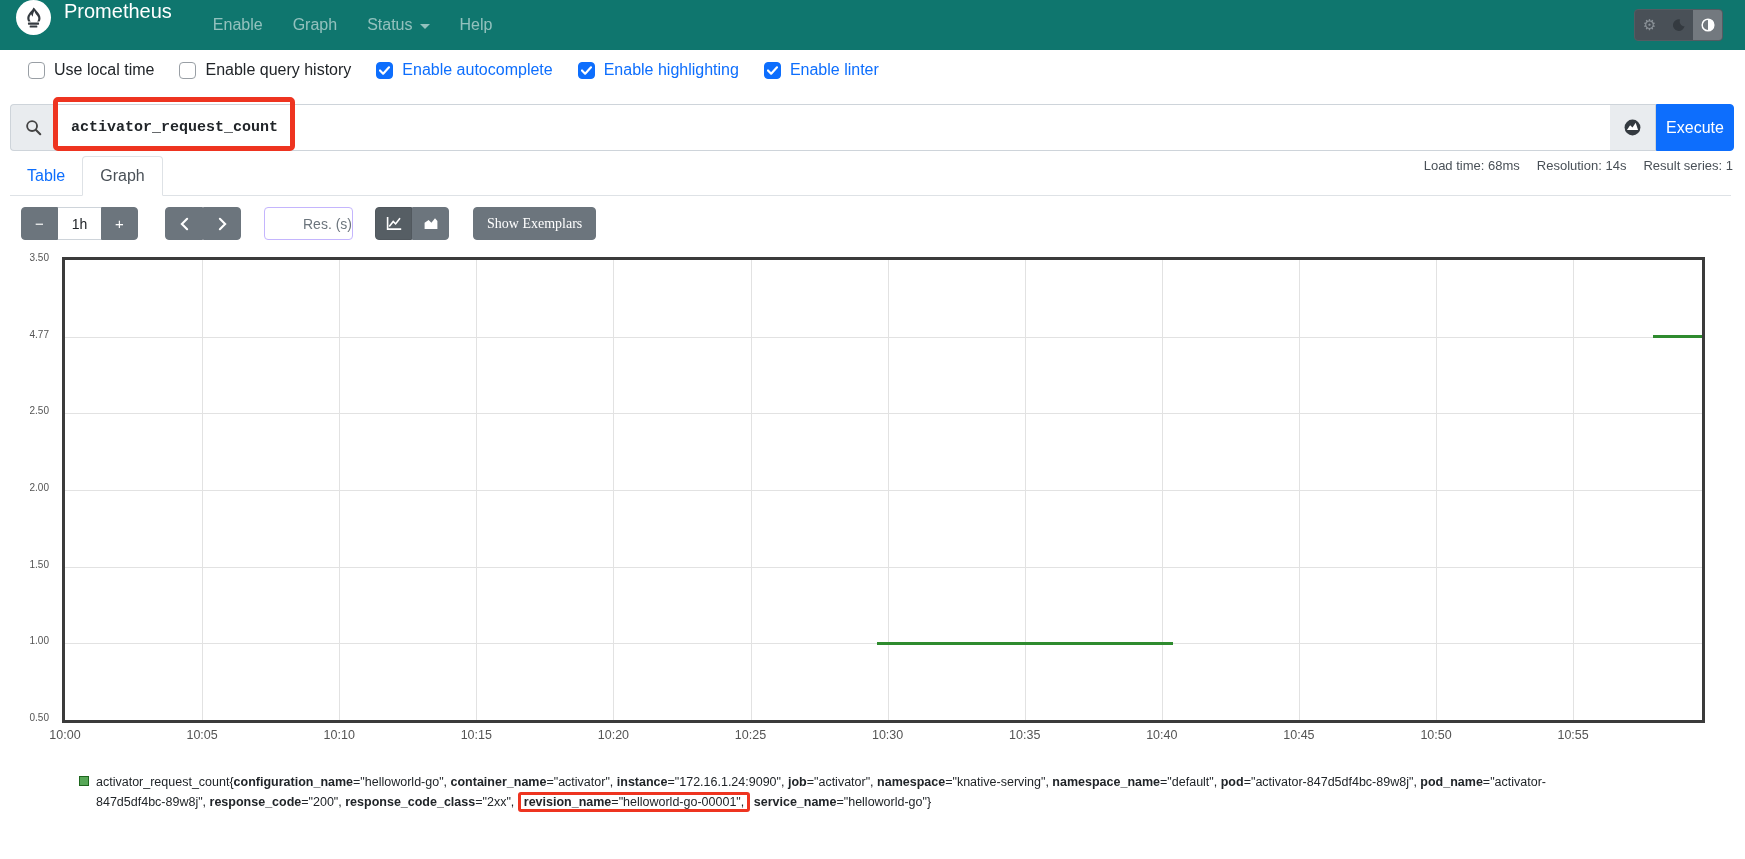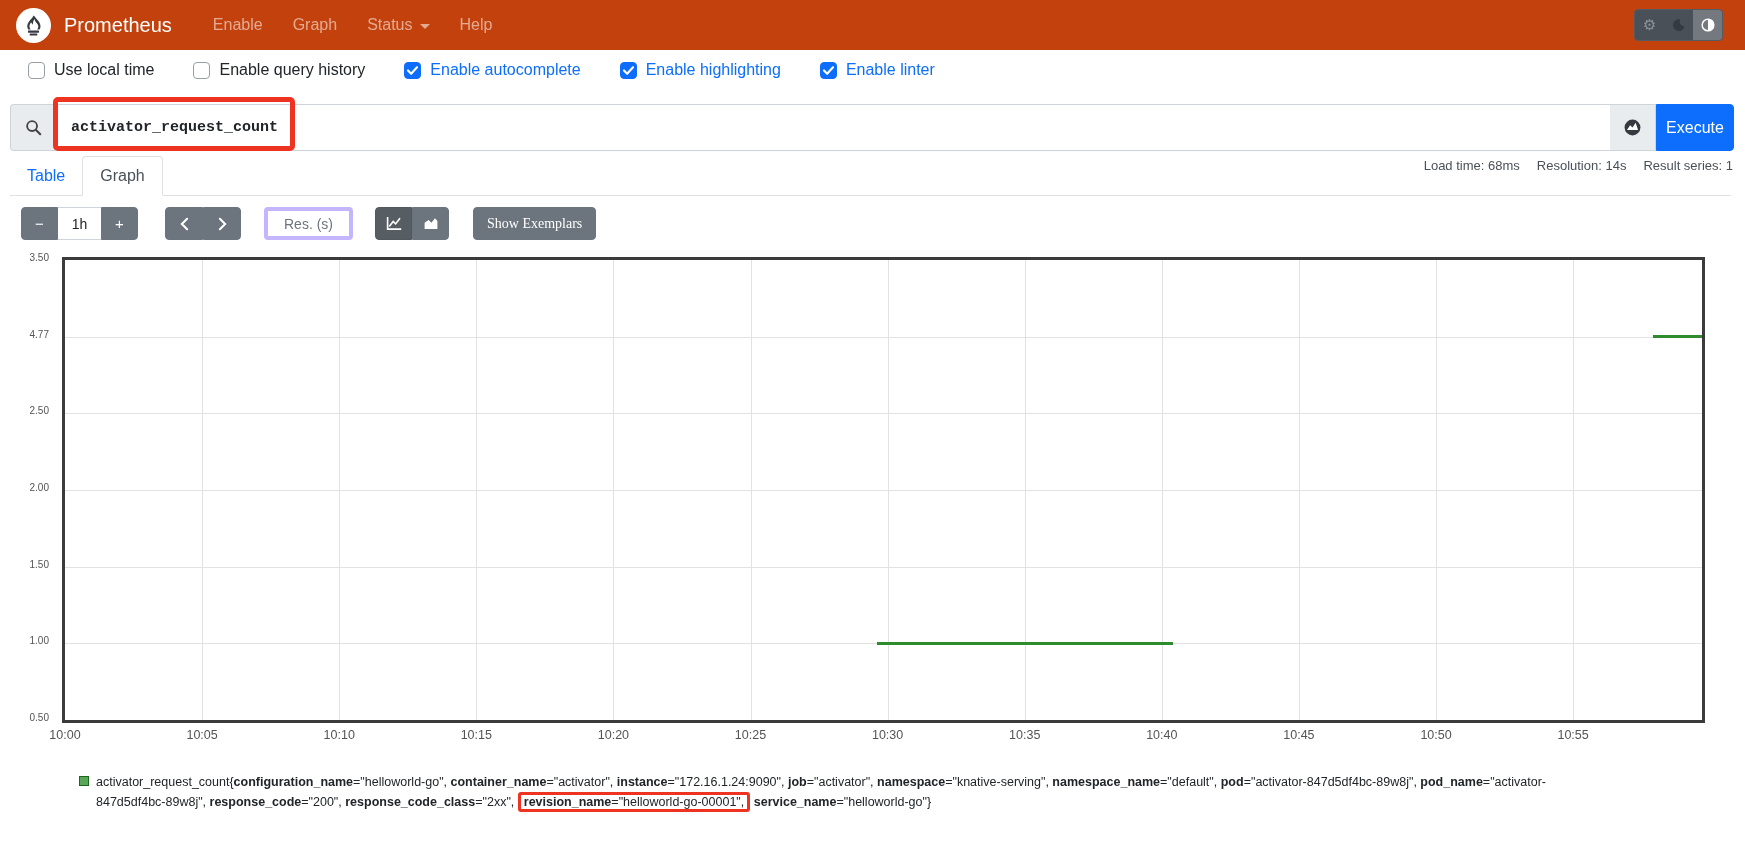--- a/index.html
+++ b/index.html
@@ -3,36 +3,36 @@
 <meta charset="utf-8">
 <style>
   * { margin:0; padding:0; box-sizing:border-box; }
   html,body { width:1745px; height:859px; }
   body {
     position:relative; background:#fff; overflow:hidden;
     font-family:"Liberation Sans","DejaVu Sans",sans-serif; color:#212529;
   }
   
   .navbar { position:absolute; left:0; top:0; width:1745px; height:50px;
-    background:#c2410c; display:flex; align-items:center; padding:0 16px; }
+    background:#0f766e; display:flex; padding:0 16px; }
   .logo { width:35px; height:35px; border-radius:50%; background:#fff;
     display:flex; align-items:center; justify-content:center; margin-right:13px; flex:0 0 auto; }
   .brand { color:#fff; font-size:20px; margin-right:26px; text-decoration:none; }
   .nav-links { display:flex; align-items:center; }
   .nav-link { color:rgba(255,255,255,.55); font-size:16px; padding:8px 15px;
     text-decoration:none; cursor:pointer; display:flex; align-items:center; gap:7px; }
   .caret { width:0; height:0; border-left:5px solid transparent; border-right:5px solid transparent;
     border-top:5px solid rgba(255,255,255,.55); display:inline-block; margin-top:2px; }
   .theme-group { position:absolute; right:22px; top:9px; height:32px; display:flex;
     background:#495057; border:1px solid #545b62; border-radius:4px; overflow:hidden; }
   .theme-btn { width:29px; height:100%; display:flex; align-items:center; justify-content:center;
     background:transparent; border:none; cursor:pointer; font-size:15px; color:#8b9298; }
   .theme-btn.active { background:#73797f; color:#fff; }
   
-  .options-row { position:absolute; left:16px; top:61px; display:flex; align-items:flex-end; gap:39px;padding-left:12px; }
+  .options-row { position:absolute; left:16px; top:61px; display:flex; align-items:flex-end; gap:25px;padding-left:12px; }
   .opt { display:flex; align-items:center; gap:9px; font-size:16px; cursor:pointer; }
   .cb { width:17px; height:17px; border:1px solid #999fa5; border-radius:4px; background:#fff;
     display:flex; align-items:center; justify-content:center; flex:0 0 auto; }
   .cb.checked { background:#0d6efd; border-color:#0d6efd; }
   .opt.checked-label { color:#0d6efd; }
   
   .query-row { position:absolute; left:10px; top:104px; width:1724px; height:47px; display:flex; }
   .q-addon { width:46px; background:#e9ecef; border:1px solid #ced4da;
     display:flex; align-items:center; justify-content:center; }
   .q-addon.left { border-radius:4px 0 0 4px; border-right:none; }
@@ -55,22 +55,22 @@
   .toolbar { position:absolute; left:21px; top:207px; height:33px; display:flex; align-items:center; }
   .btn-gray { background:#6c757d; color:#fff; border:1px solid #6c757d; height:33px;
     display:flex; align-items:center; justify-content:center; cursor:pointer; font-size:15px; font-family:inherit; }
   .grp { display:flex; height:33px; }
   .grp .first { border-radius:4px 0 0 4px; }
   .grp .last { border-radius:0 4px 4px 0; }
   .range-input { width:43px; height:33px; border:1px solid #ced4da; border-left:none; border-right:none;
     text-align:center; font-size:14px; color:#212529; outline:none; font-family:inherit; }
   .endtime-input { width:188px; height:33px; border:1px solid #ced4da; border-left:none; border-right:none;
     text-align:center; font-size:14px; outline:none; font-family:inherit; }
-  .res-input { width:89px; height:33px; border:4px solid #c4b5fd; border-radius:4px;
-    text-align:center; font-size:14px; outline:none; font-family:inherit; }
+  .res-input { width:89px; height:33px; border:1px solid #c4b5fd; border-radius:4px;
+    text-align:right; font-size:14px; outline:none; font-family:inherit; }
   .endtime-input::placeholder, .res-input::placeholder { color:#6c757d; }
   .mgl { margin-left:27px; }
   .toggle-active { background:#565e64; border-color:#51585e; }
   .exemplars-btn { padding:0 13px; border-radius:4px; font-size:14px;font-family:Liberation Serif, serif; }
   
   .chart-wrap { position:absolute; left:62px; top:257px; width:1643px; height:466px;
     border:3px solid #3b3b3b; }
   .plot-area { position:absolute; inset:0; background:#fff; }
   .gridline-h { position:absolute; left:0; width:100%; height:1px; background:#e2e2e2; }
   .gridline-v { position:absolute; top:0; height:100%; width:1px; background:#e2e2e2; }

